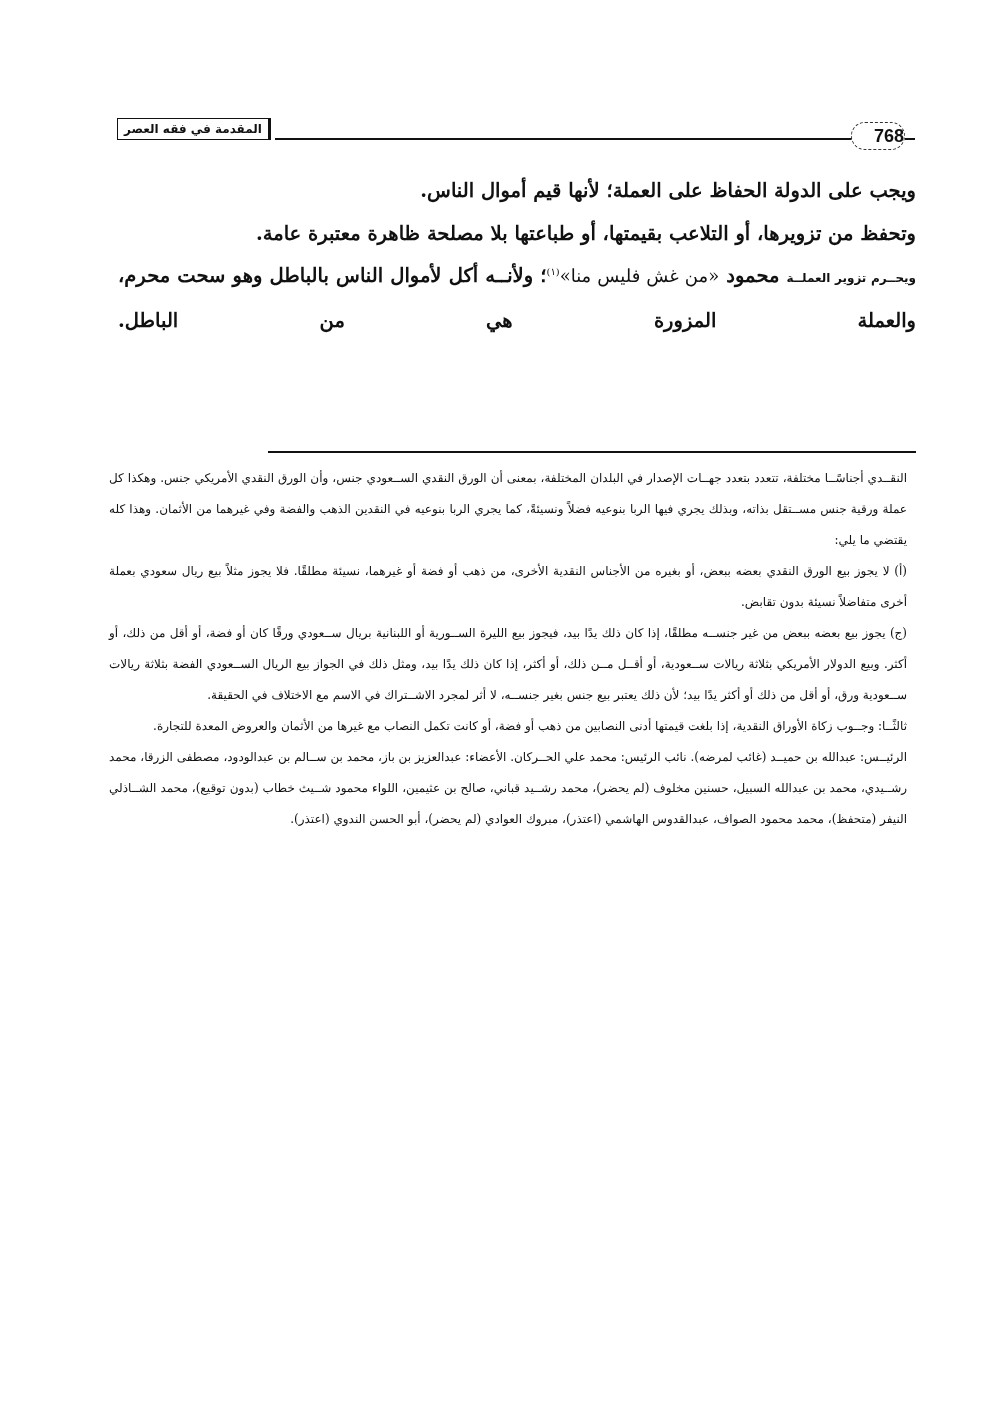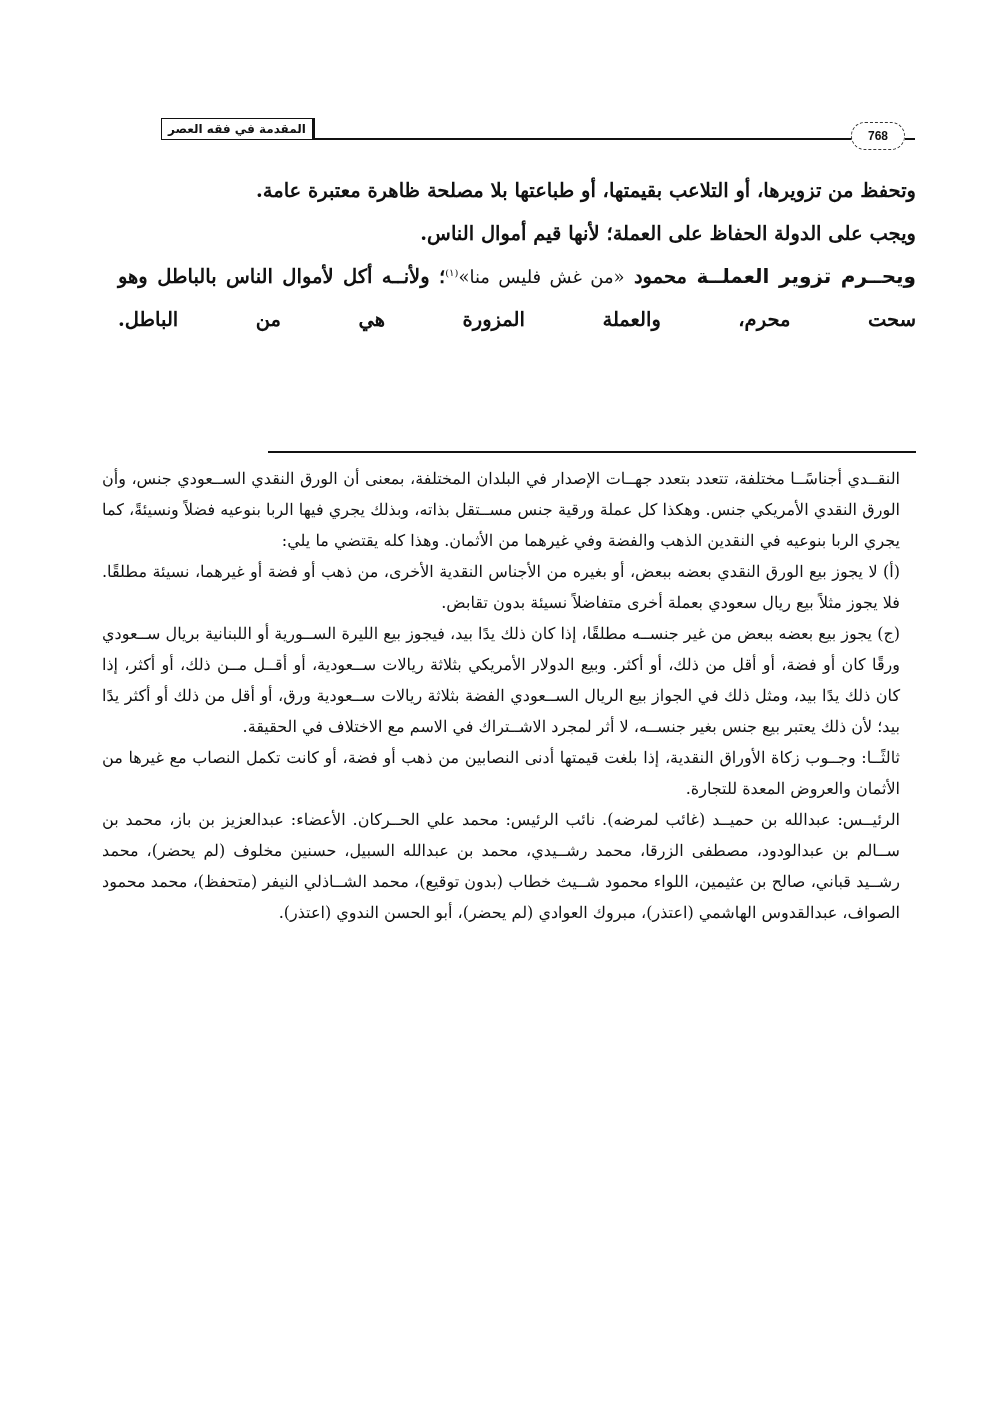--- a/index.html
+++ b/index.html
@@ -4,58 +4,58 @@
 <style>
   html, body { margin: 0; padding: 0; background: #ffffff; }
   body { width: 1004px; height: 1417px; position: relative; overflow: hidden; color: #111; }
   .page { position: absolute; left: 0; top: 0; width: 1004px; height: 1417px; }
 
   
   .header { position: absolute; left: 115px; top: 118px; width: 800px; height: 30px; }
   .header-rule { position: absolute; left: 160px; right: 60px; top: 20px; height: 0; border-top: 2px solid #111; }
   .header-rule-right { position: absolute; right: 0; width: 10px; top: 20px; height: 0; border-top: 2px solid #111; }
   .book-title-box { position: absolute; left: 2px; top: 0; height: 20px; padding: 0 6px; border: 1.5px solid #111; border-right-width: 3px;
-    background: #fff; font-family: "DejaVu Sans", sans-serif; font-weight: bold; font-size: 12px; line-height: 20px; direction: rtl; white-space: nowrap; margin-left: 44px; }
+    background: #fff; font-family: "DejaVu Sans", sans-serif; font-weight: bold; font-size: 12px; line-height: 20px; direction: rtl; white-space: nowrap; }
   .page-number { position: absolute; right: 10px; top: 4px; width: 52px; height: 26px; border: 1.5px dashed #333; border-radius: 14px;
-    background: #fff; text-align: center; font-family: "Liberation Sans", sans-serif; font-weight: bold; font-size: 12px; line-height: 26px; }
+    background: #fff; text-align: right; font-family: "Liberation Sans", sans-serif; font-weight: bold; font-size: 18px; line-height: 26px; }
 
   
   .main { position: absolute; left: 118px; top: 170px; width: 798px; direction: rtl; text-align: justify;
     font-family: "DejaVu Serif", serif; font-weight: bold; font-size: 19.5px; line-height: 42.5px; }
   .main p { margin: 0; text-align-last: right; }
   .main .just { text-align-last: justify; }
-  .main .kw { font-family: "DejaVu Sans", sans-serif; font-weight: bold; font-size: 20px; }
+  .main .kw { font-family: "DejaVu Sans", sans-serif; font-weight: bold; font-size: 12px; }
   .main .quote { font-weight: normal; font-size: 18px; }
   .main sup { font-size: 10px; font-weight: normal; vertical-align: super; line-height: 0; }
 
   
   .fn-rule { position: absolute; left: 268px; width: 648px; top: 451px; height: 0; border-top: 2px solid #111; }
 
   
-  .notes { position: absolute; left: 102px; top: 463px; width: 798px; direction: rtl;
-    font-family: "DejaVu Serif", serif; font-size: 16px; line-height: 31px; text-align: justify; }
+  .notes { position: absolute; left: 109px; top: 463px; width: 798px; direction: rtl;
+    font-family: "DejaVu Serif", serif; font-size: 12px; line-height: 31px; text-align: justify; }
   .notes p { margin: 0; text-align-last: right; }
   .notes .gap { margin-top: 0; }
   .notes .ref { margin-top: 8px; }
 </style>
 </head>
 <body>
 
 <div class="page">
 
   <div class="header">
     <div class="header-rule"></div>
     <div class="header-rule-right"></div>
     <div class="book-title-box">المقدمة في فقه العصر</div>
     <div class="page-number">768</div>
   </div>
 
   <div class="main">
+    <p>ويجب على الدولة الحفاظ على العملة؛ لأنها قيم أموال الناس.</p>
     <p>وتحفظ من تزويرها، أو التلاعب بقيمتها، أو طباعتها بلا مصلحة ظاهرة معتبرة عامة.</p>
-    <p>ويجب على الدولة الحفاظ على العملة؛ لأنها قيم أموال الناس.</p>
     <p class="just"><span class="kw">ويحــرم تزوير العملــة</span><span> محمود </span><span class="quote">«من غش فليس منا»</span><sup>(١)</sup><span>؛ ولأنــه أكل لأموال الناس بالباطل وهو سحت محرم، والعملة المزورة هي من الباطل.</span></p>
   </div>
 
   <div class="fn-rule"></div>
 
   <div class="notes">
     <p>النقــدي أجناسًــا مختلفة، تتعدد بتعدد جهــات الإصدار في البلدان المختلفة، بمعنى أن الورق النقدي الســعودي جنس، وأن الورق النقدي الأمريكي جنس. وهكذا كل عملة ورقية جنس مســتقل بذاته، وبذلك يجري فيها الربا بنوعيه فضلاً ونسيئةً، كما يجري الربا بنوعيه في النقدين الذهب والفضة وفي غيرهما من الأثمان. وهذا كله يقتضي ما يلي:</p>
     <p class="gap">(أ) لا يجوز بيع الورق النقدي بعضه ببعض، أو بغيره من الأجناس النقدية الأخرى، من ذهب أو فضة أو غيرهما، نسيئة مطلقًا. فلا يجوز مثلاً بيع ريال سعودي بعملة أخرى متفاضلاً نسيئة بدون تقابض.</p>
     <p>(ج) يجوز بيع بعضه ببعض من غير جنســه مطلقًا، إذا كان ذلك يدًا بيد، فيجوز بيع الليرة الســورية أو اللبنانية بريال ســعودي ورقًا كان أو فضة، أو أقل من ذلك، أو أكثر. وبيع الدولار الأمريكي بثلاثة ريالات ســعودية، أو أقــل مــن ذلك، أو أكثر، إذا كان ذلك يدًا بيد، ومثل ذلك في الجواز بيع الريال الســعودي الفضة بثلاثة ريالات ســعودية ورق، أو أقل من ذلك أو أكثر يدًا بيد؛ لأن ذلك يعتبر بيع جنس بغير جنســه، لا أثر لمجرد الاشــتراك في الاسم مع الاختلاف في الحقيقة.</p>
     <p>ثالثًــا: وجــوب زكاة الأوراق النقدية، إذا بلغت قيمتها أدنى النصابين من ذهب أو فضة، أو كانت تكمل النصاب مع غيرها من الأثمان والعروض المعدة للتجارة.</p>

